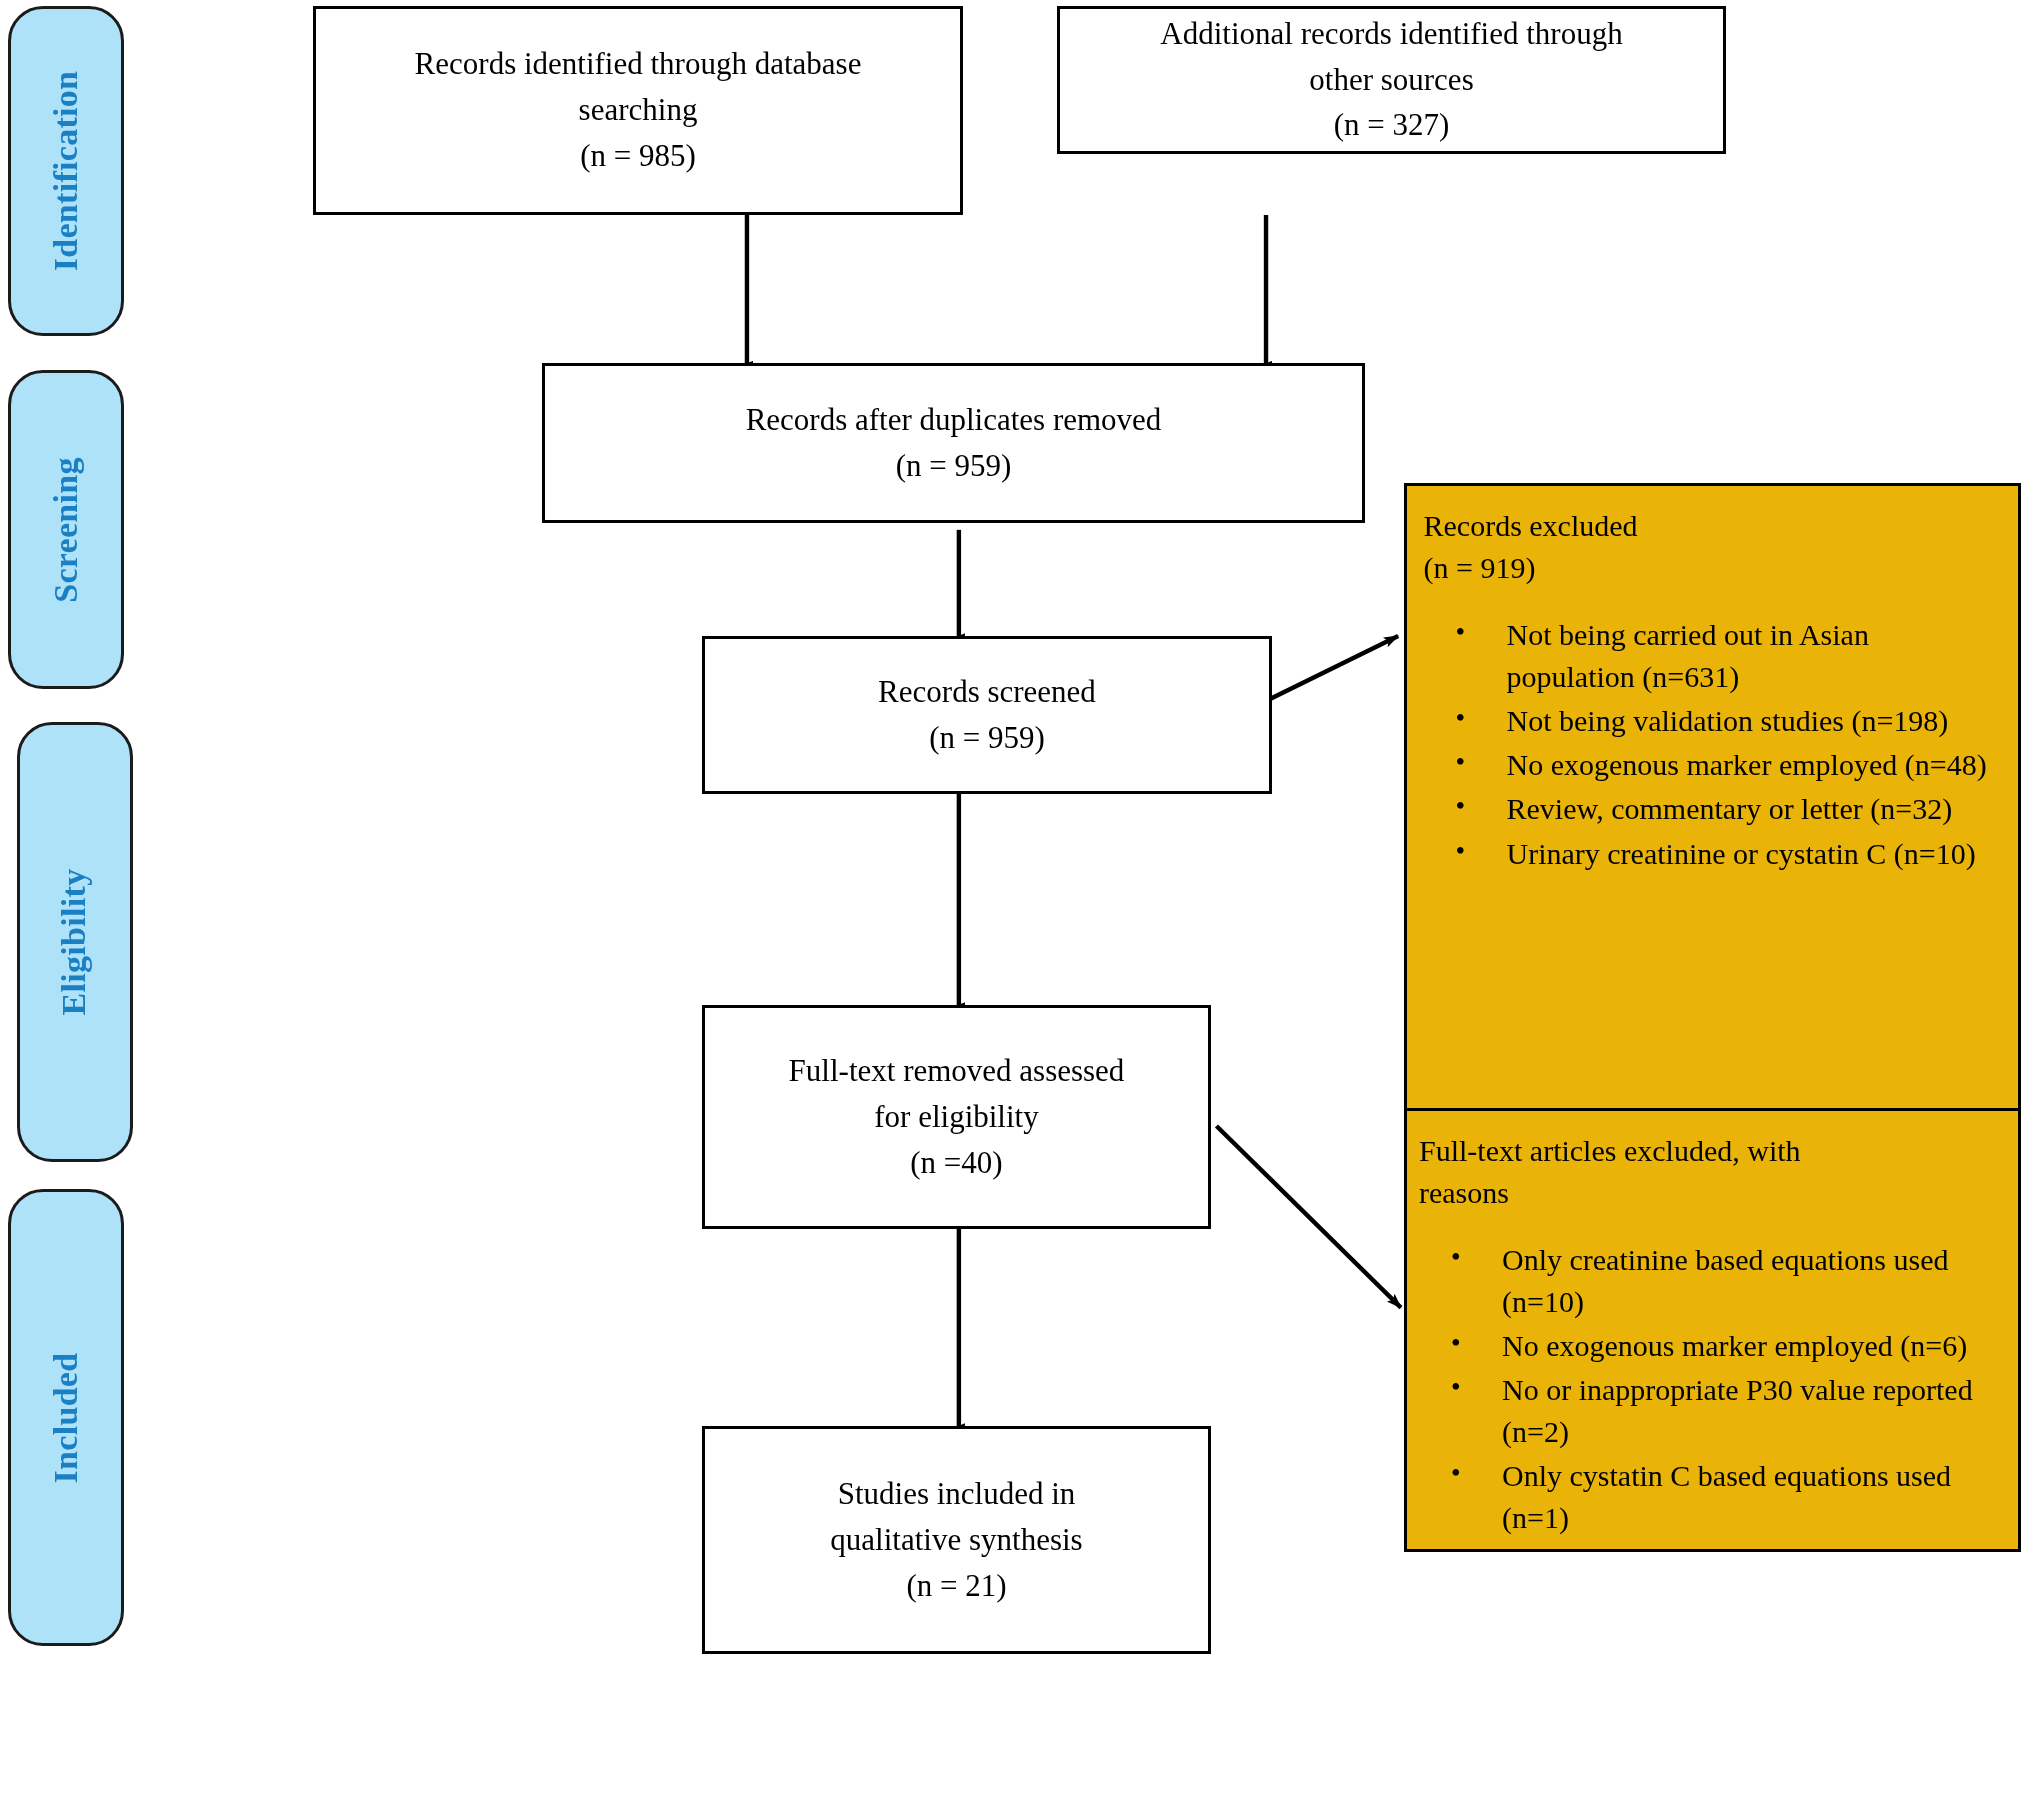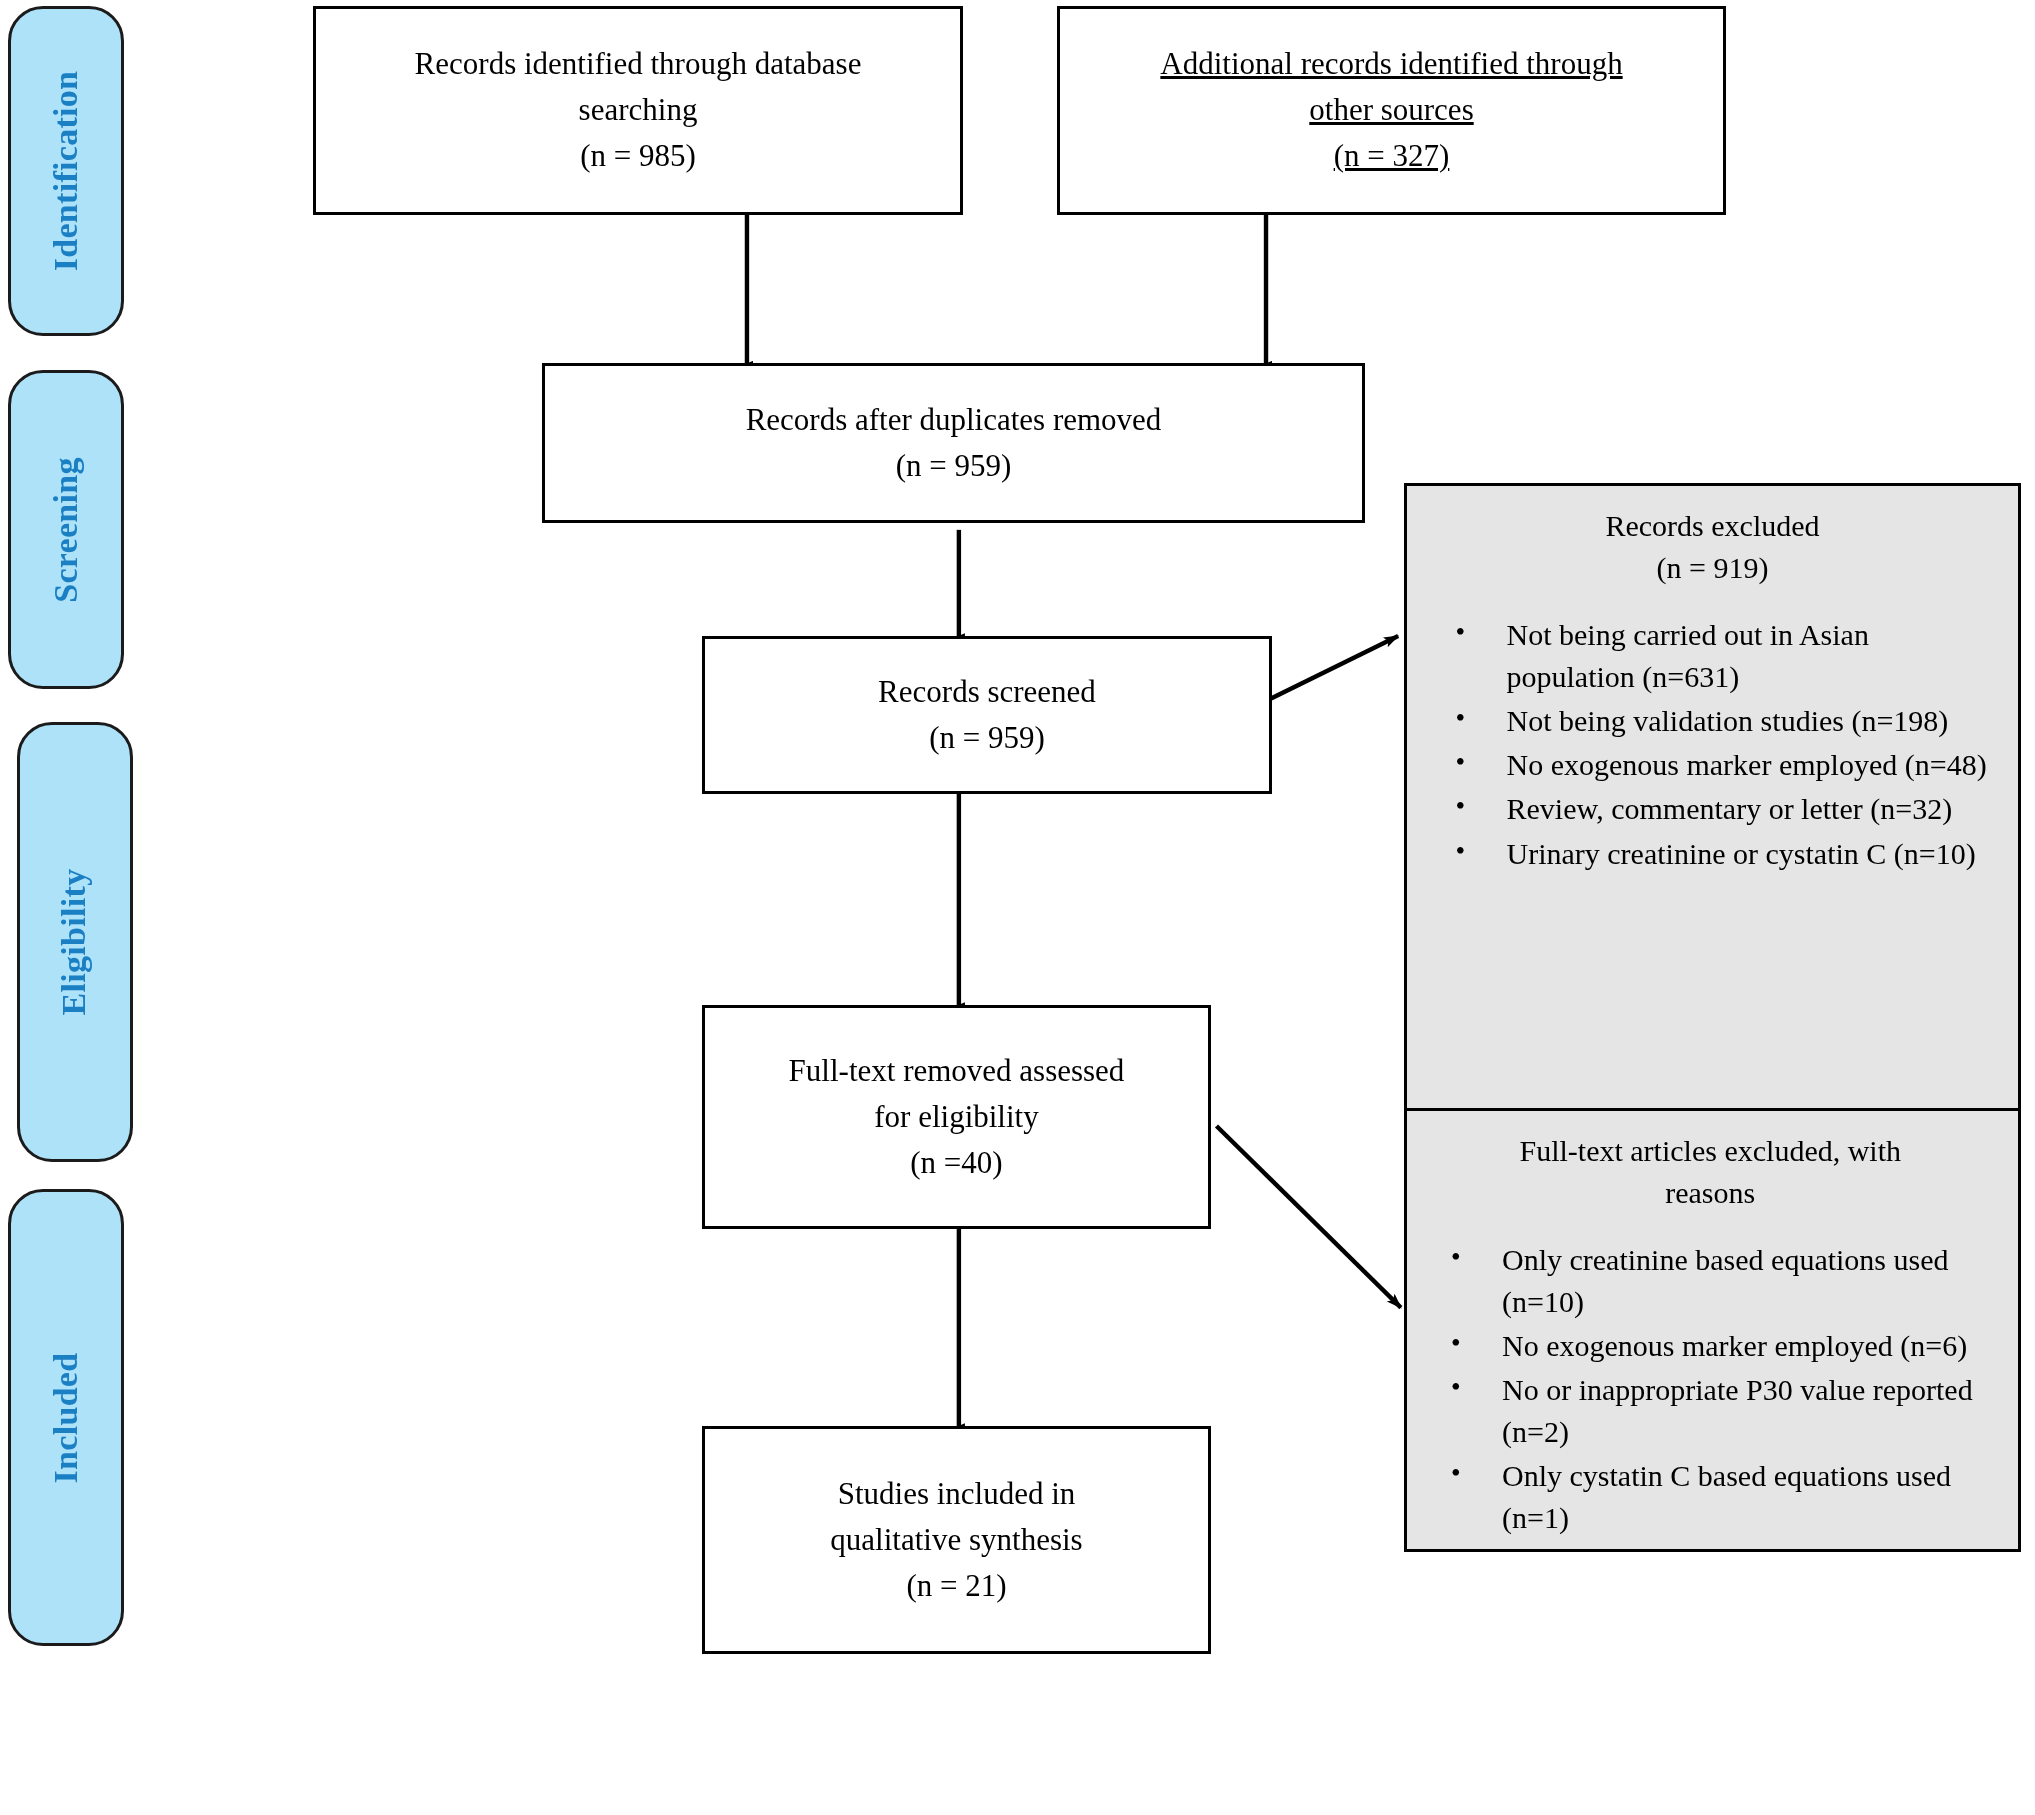--- a/index.html
+++ b/index.html
@@ -58,26 +58,26 @@
     font-size: 31px;
     line-height: 1.48;
     color: #000000;
     text-align: center;
     white-space: nowrap;
   }
 
   
   .excl-box {
     position: absolute;
-    background: #e5e5e5;
+    background: #eab308;
     border: 3.3px solid #000000;
     box-sizing: border-box;
     display: flex;
     flex-direction: column;
-    align-items: center;
+    align-items: flex-start;
     padding: 18.7px 16.5px 18.7px 16.5px;
   }
   .excl-head {
     text-align: center;
     font-family: "Liberation Serif", "DejaVu Serif", serif;
     font-size: 30px;
     line-height: 1.42;
     color: #000000;
   }
   .excl-list {
@@ -159,21 +159,21 @@
   <div class="stage-pill" style="left:8.3px; top:1189px; width:116px; height:457px;">
     <span class="stage-label">Included</span>
   </div>
 
   <div class="flow-box" style="left:297px; top:5.5px; width:650px; height:209px;margin-left:16px;">
     <div class="line">Records identified through database</div>
     <div class="line">searching</div>
     <div class="line">(n = 985)</div>
   </div>
 
-  <div class="flow-box" style="left:1057px; top:5.5px; width:669px; height:209px;text-decoration:underline;">
+  <div class="flow-box" style="left:1057px; top:5.5px; width:669px; height:148px;">
     <div class="line">Additional records identified through</div>
     <div class="line">other sources</div>
     <div class="line">(n = 327)</div>
   </div>
 
   <div class="flow-box" style="left:542px; top:363px; width:823px; height:160px;">
     <div class="line">Records after duplicates removed</div>
     <div class="line">(n = 959)</div>
   </div>
 

